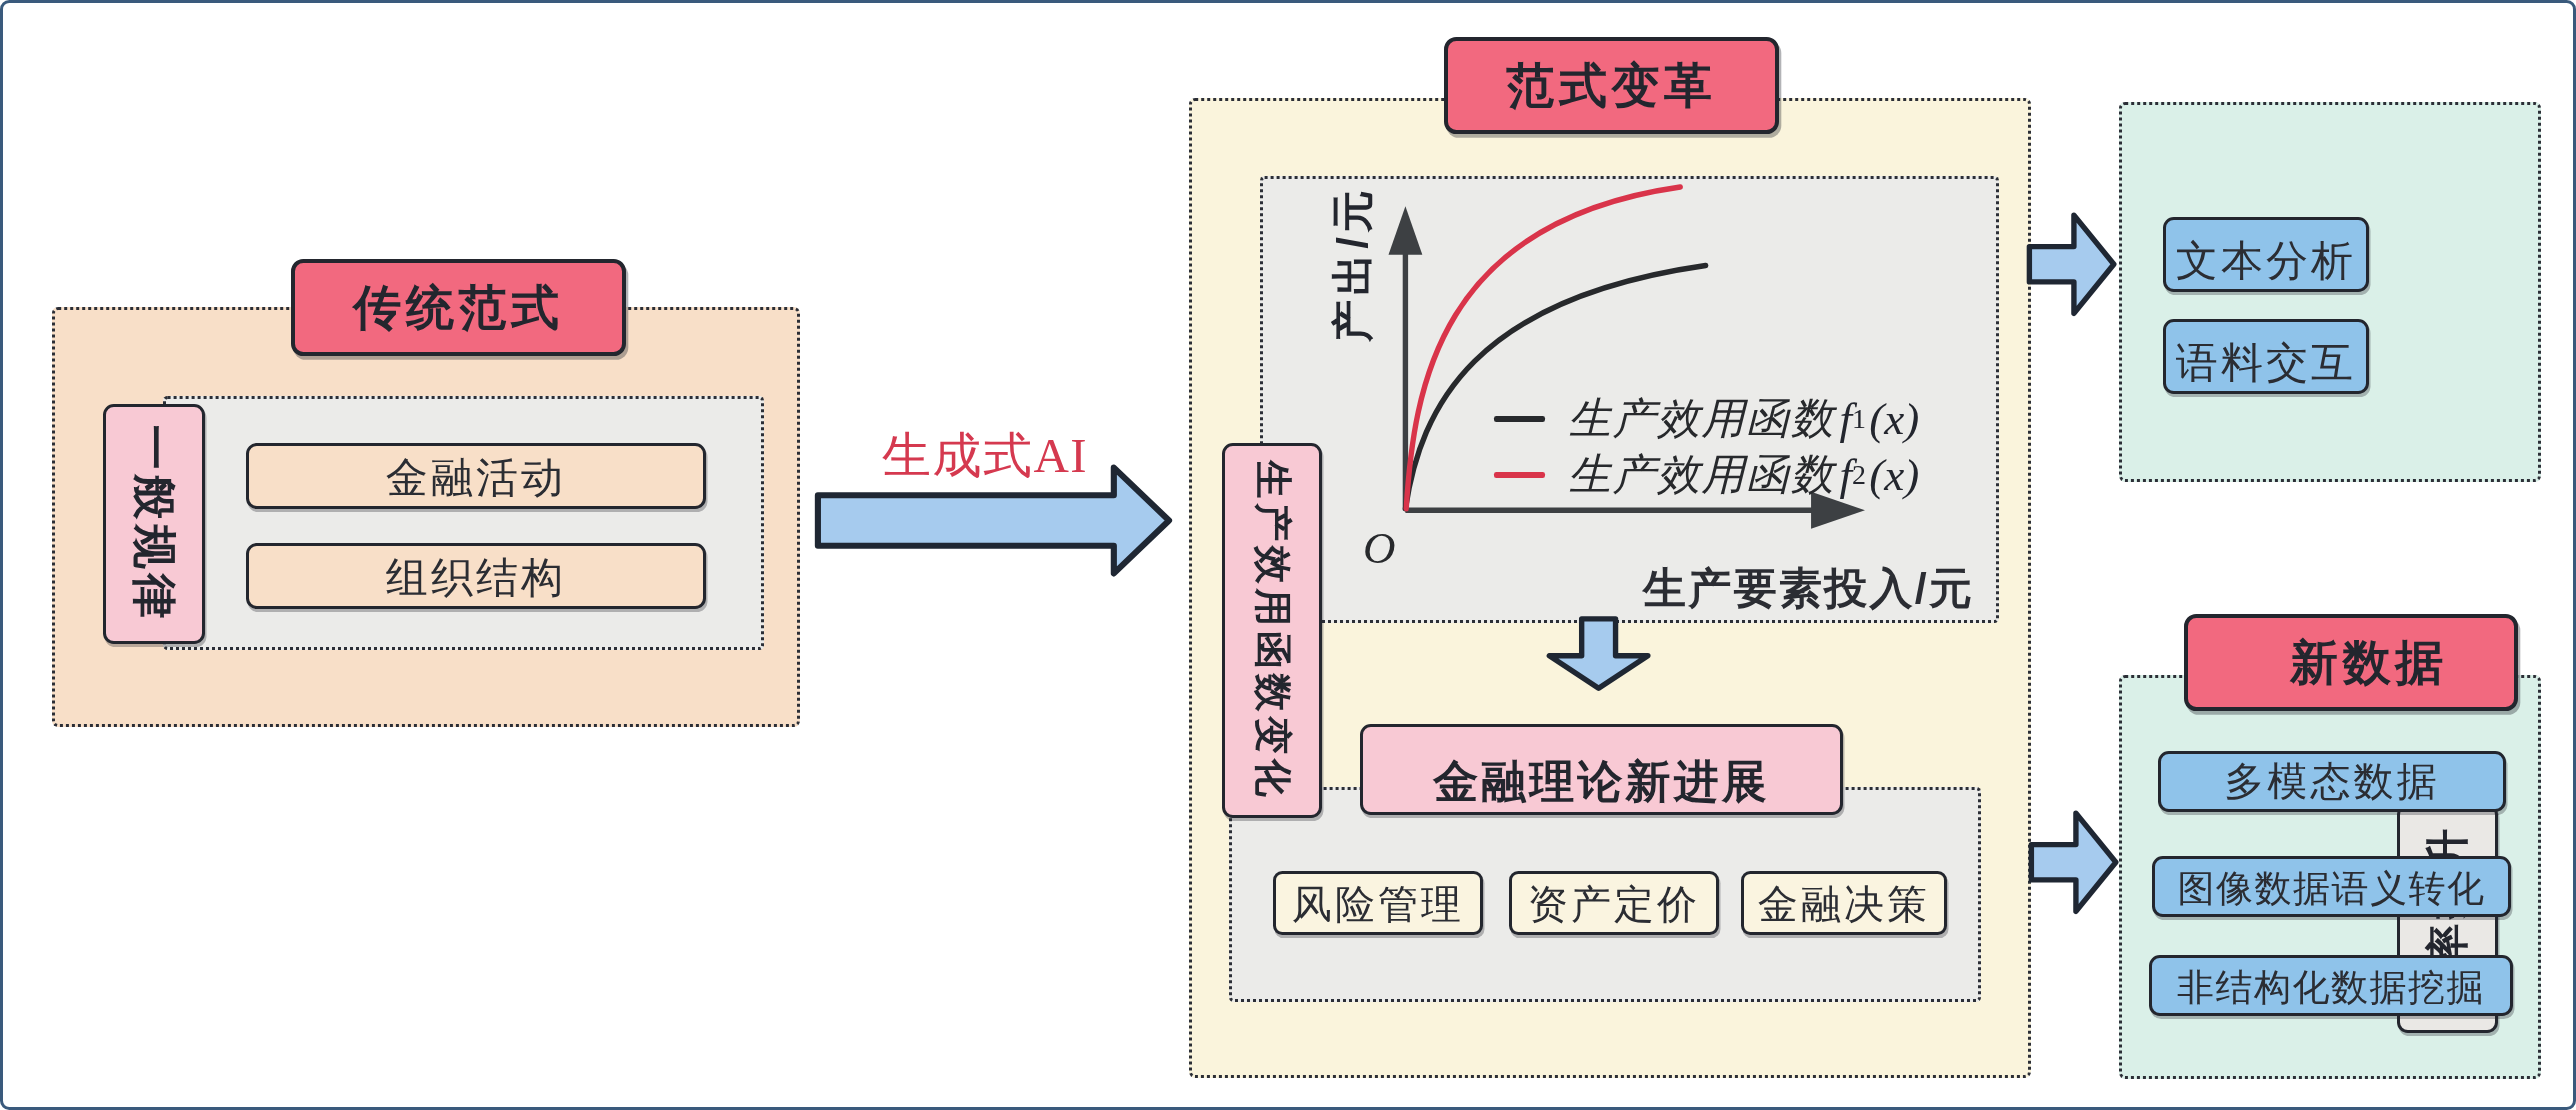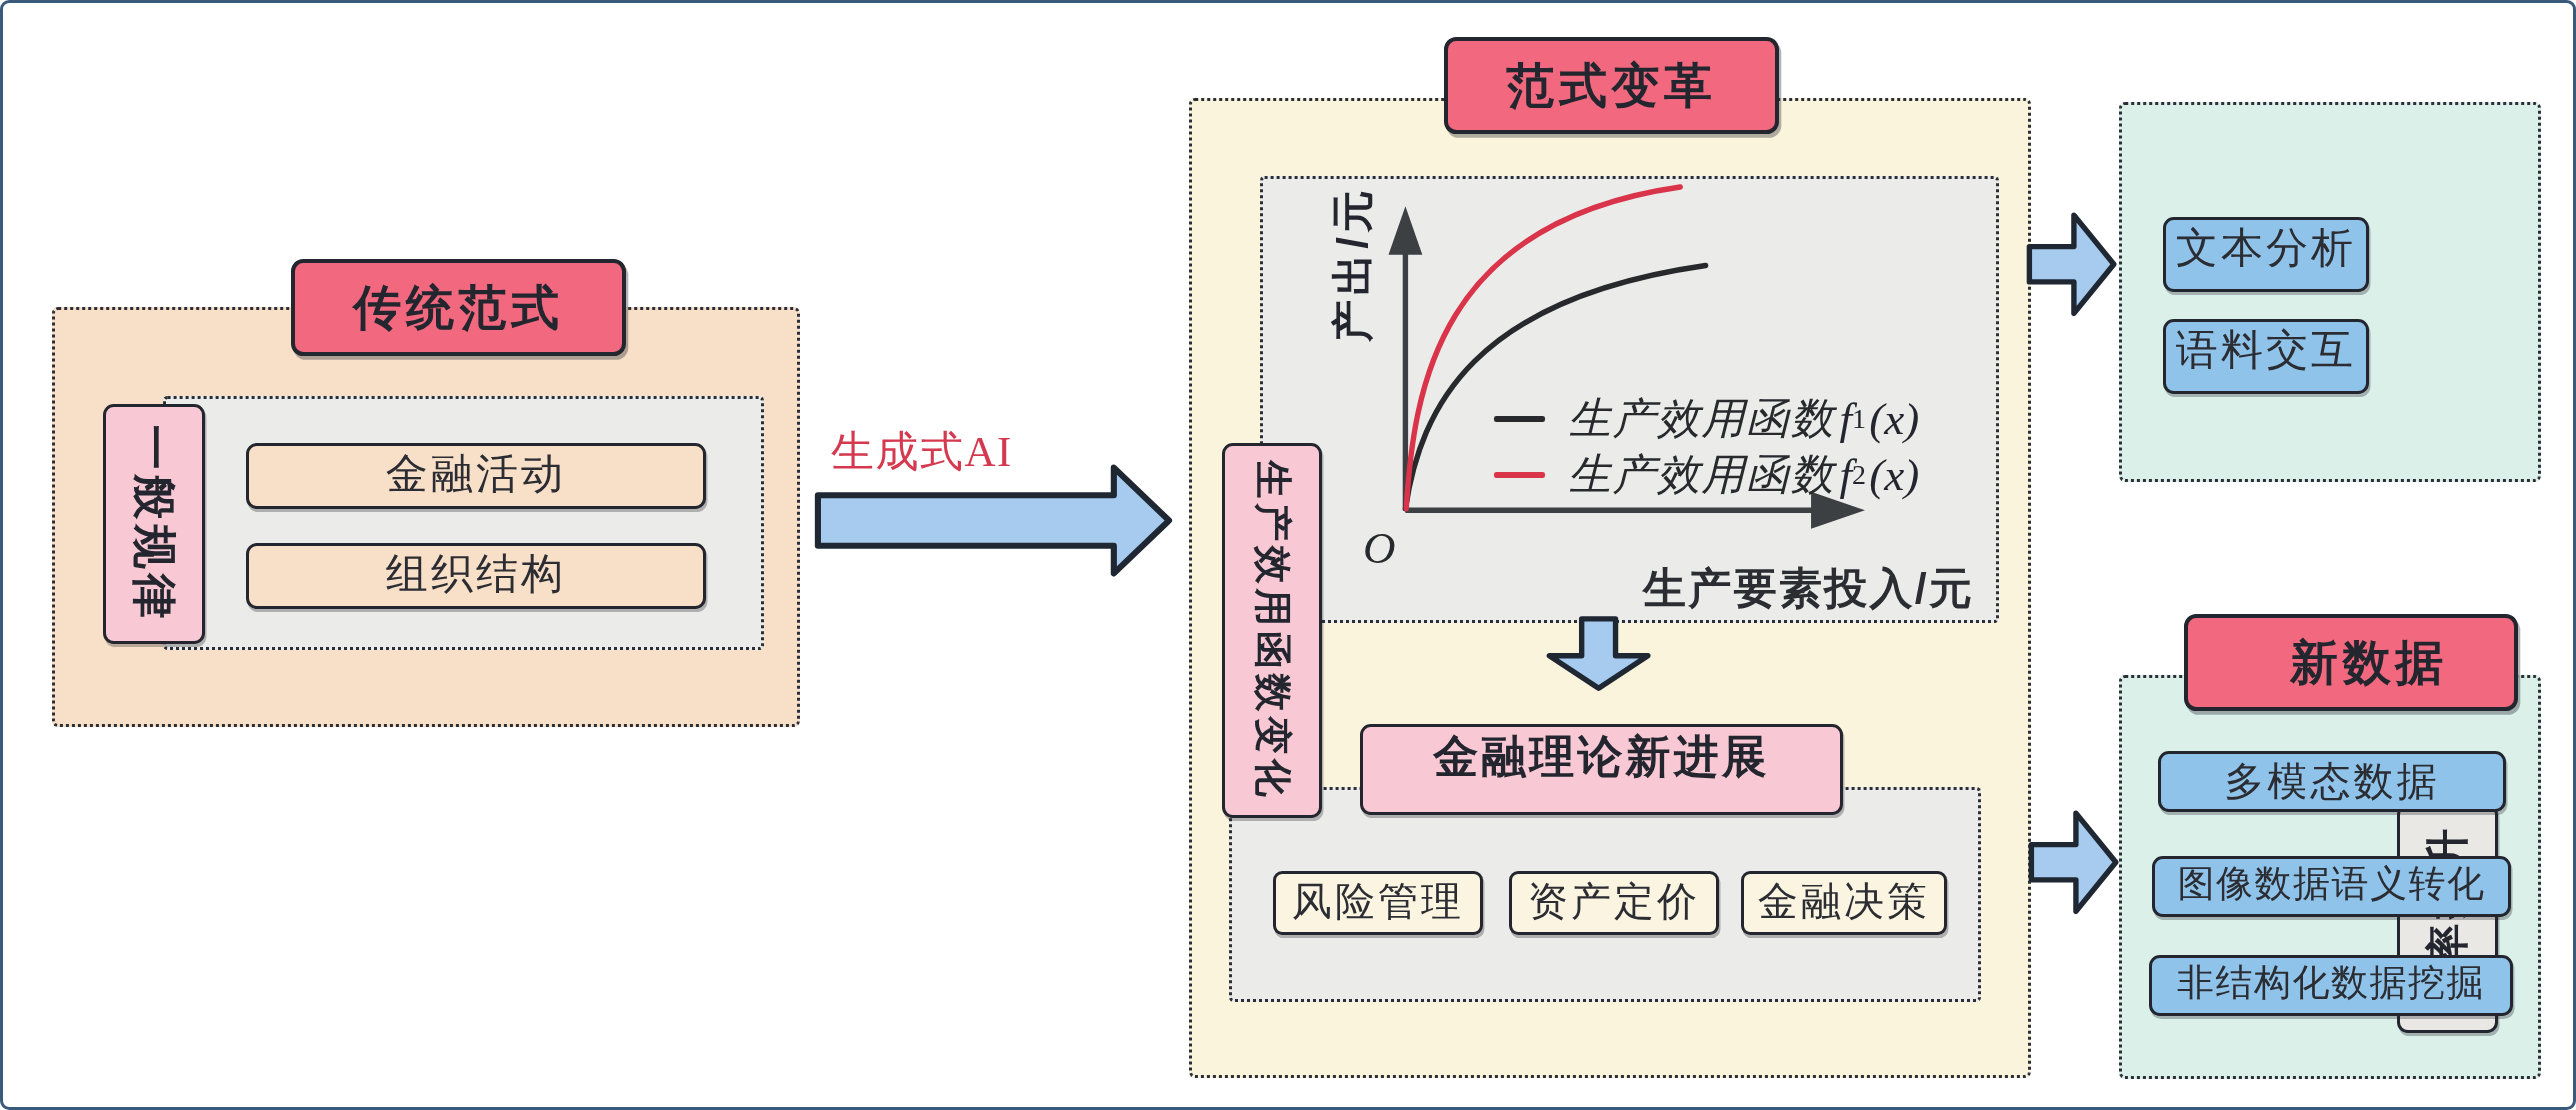--- a/index.html
+++ b/index.html
@@ -11,42 +11,42 @@
   .abs{position:absolute;box-sizing:border-box;}
   .dotted-panel{border:3.1px dotted #2b2e36;border-radius:6.2px;}
   .hdr{
     background:#f2697f;border:4.6px solid #23262e;border-radius:12.3px;
     display:flex;align-items:center;justify-content:center;
     font-size:48px;font-weight:bold;letter-spacing:4.6px;color:#23262e;
     box-shadow:2.3px 3.8px 0 rgba(35,38,46,0.35);z-index:5;margin-left:21px;
   }
   .pillbox{
     border:3.1px solid #23262e;border-radius:10.8px;
-    display:flex;align-items:flex-start;justify-content:center;
+    display:flex;align-items:flex-end;justify-content:center;
     box-shadow:1.5px 3.1px 0 rgba(35,38,46,0.30);z-index:4;
   }
   .vlabel{position:relative;}
   .vlabel>span{
     position:absolute;left:50%;top:50%;white-space:nowrap;
     font-weight:bold;letter-spacing:4.6px;
   }
   .rot-cw>span{transform:translate(-50%,-50%) rotate(90deg);}
   .rot-ccw>span{transform:translate(-50%,-50%) rotate(-90deg);}
   .peach{background:#f8dfc8;}
   .pink{background:#f8c9d4;}
   .grayp{background:#ebebe9;}
   .yellow{background:#faf4dc;}
   .teal{background:#daf0e8;}
   .blue{background:#8fc3ea;}
   .cream{background:#faf4e0;}
   .lightgray{background:#eae8e5;}
   .itemtext{font-size:42px;letter-spacing:3.1px;color:#2b2d33;}
   .flow-label{
-    font-family:"Liberation Serif",serif;color:#d5394f;font-size:43px;
-    letter-spacing:1.5px;
+    font-family:"Liberation Serif",serif;color:#d5394f;font-size:49px;
+    text-align:center;letter-spacing:1.5px;
   }
   
   .chart-ylabel{font-size:42px;letter-spacing:3.1px;font-weight:bold;}
   .chart-xlabel{font-size:43px;letter-spacing:2.3px;font-weight:bold;color:#2b2d33;}
   .origin{font-family:"Liberation Serif",serif;font-style:italic;font-size:45px;color:#27292c;}
   .legend-row{position:absolute;display:flex;align-items:center;height:54px;}
   .legend-dash{width:51px;height:5.4px;margin-right:23px;border-radius:2.3px;flex:0 0 auto;}
   .legend-text{font-size:43px;letter-spacing:1.5px;color:#27292c;white-space:nowrap;font-style:italic;}
   .legend-func{font-family:"Liberation Serif",serif;font-style:italic;font-size:45px;margin-left:4.6px;}
   .legend-sub{font-family:"Liberation Serif",serif;font-size:28px;vertical-align:-9.2px;}

